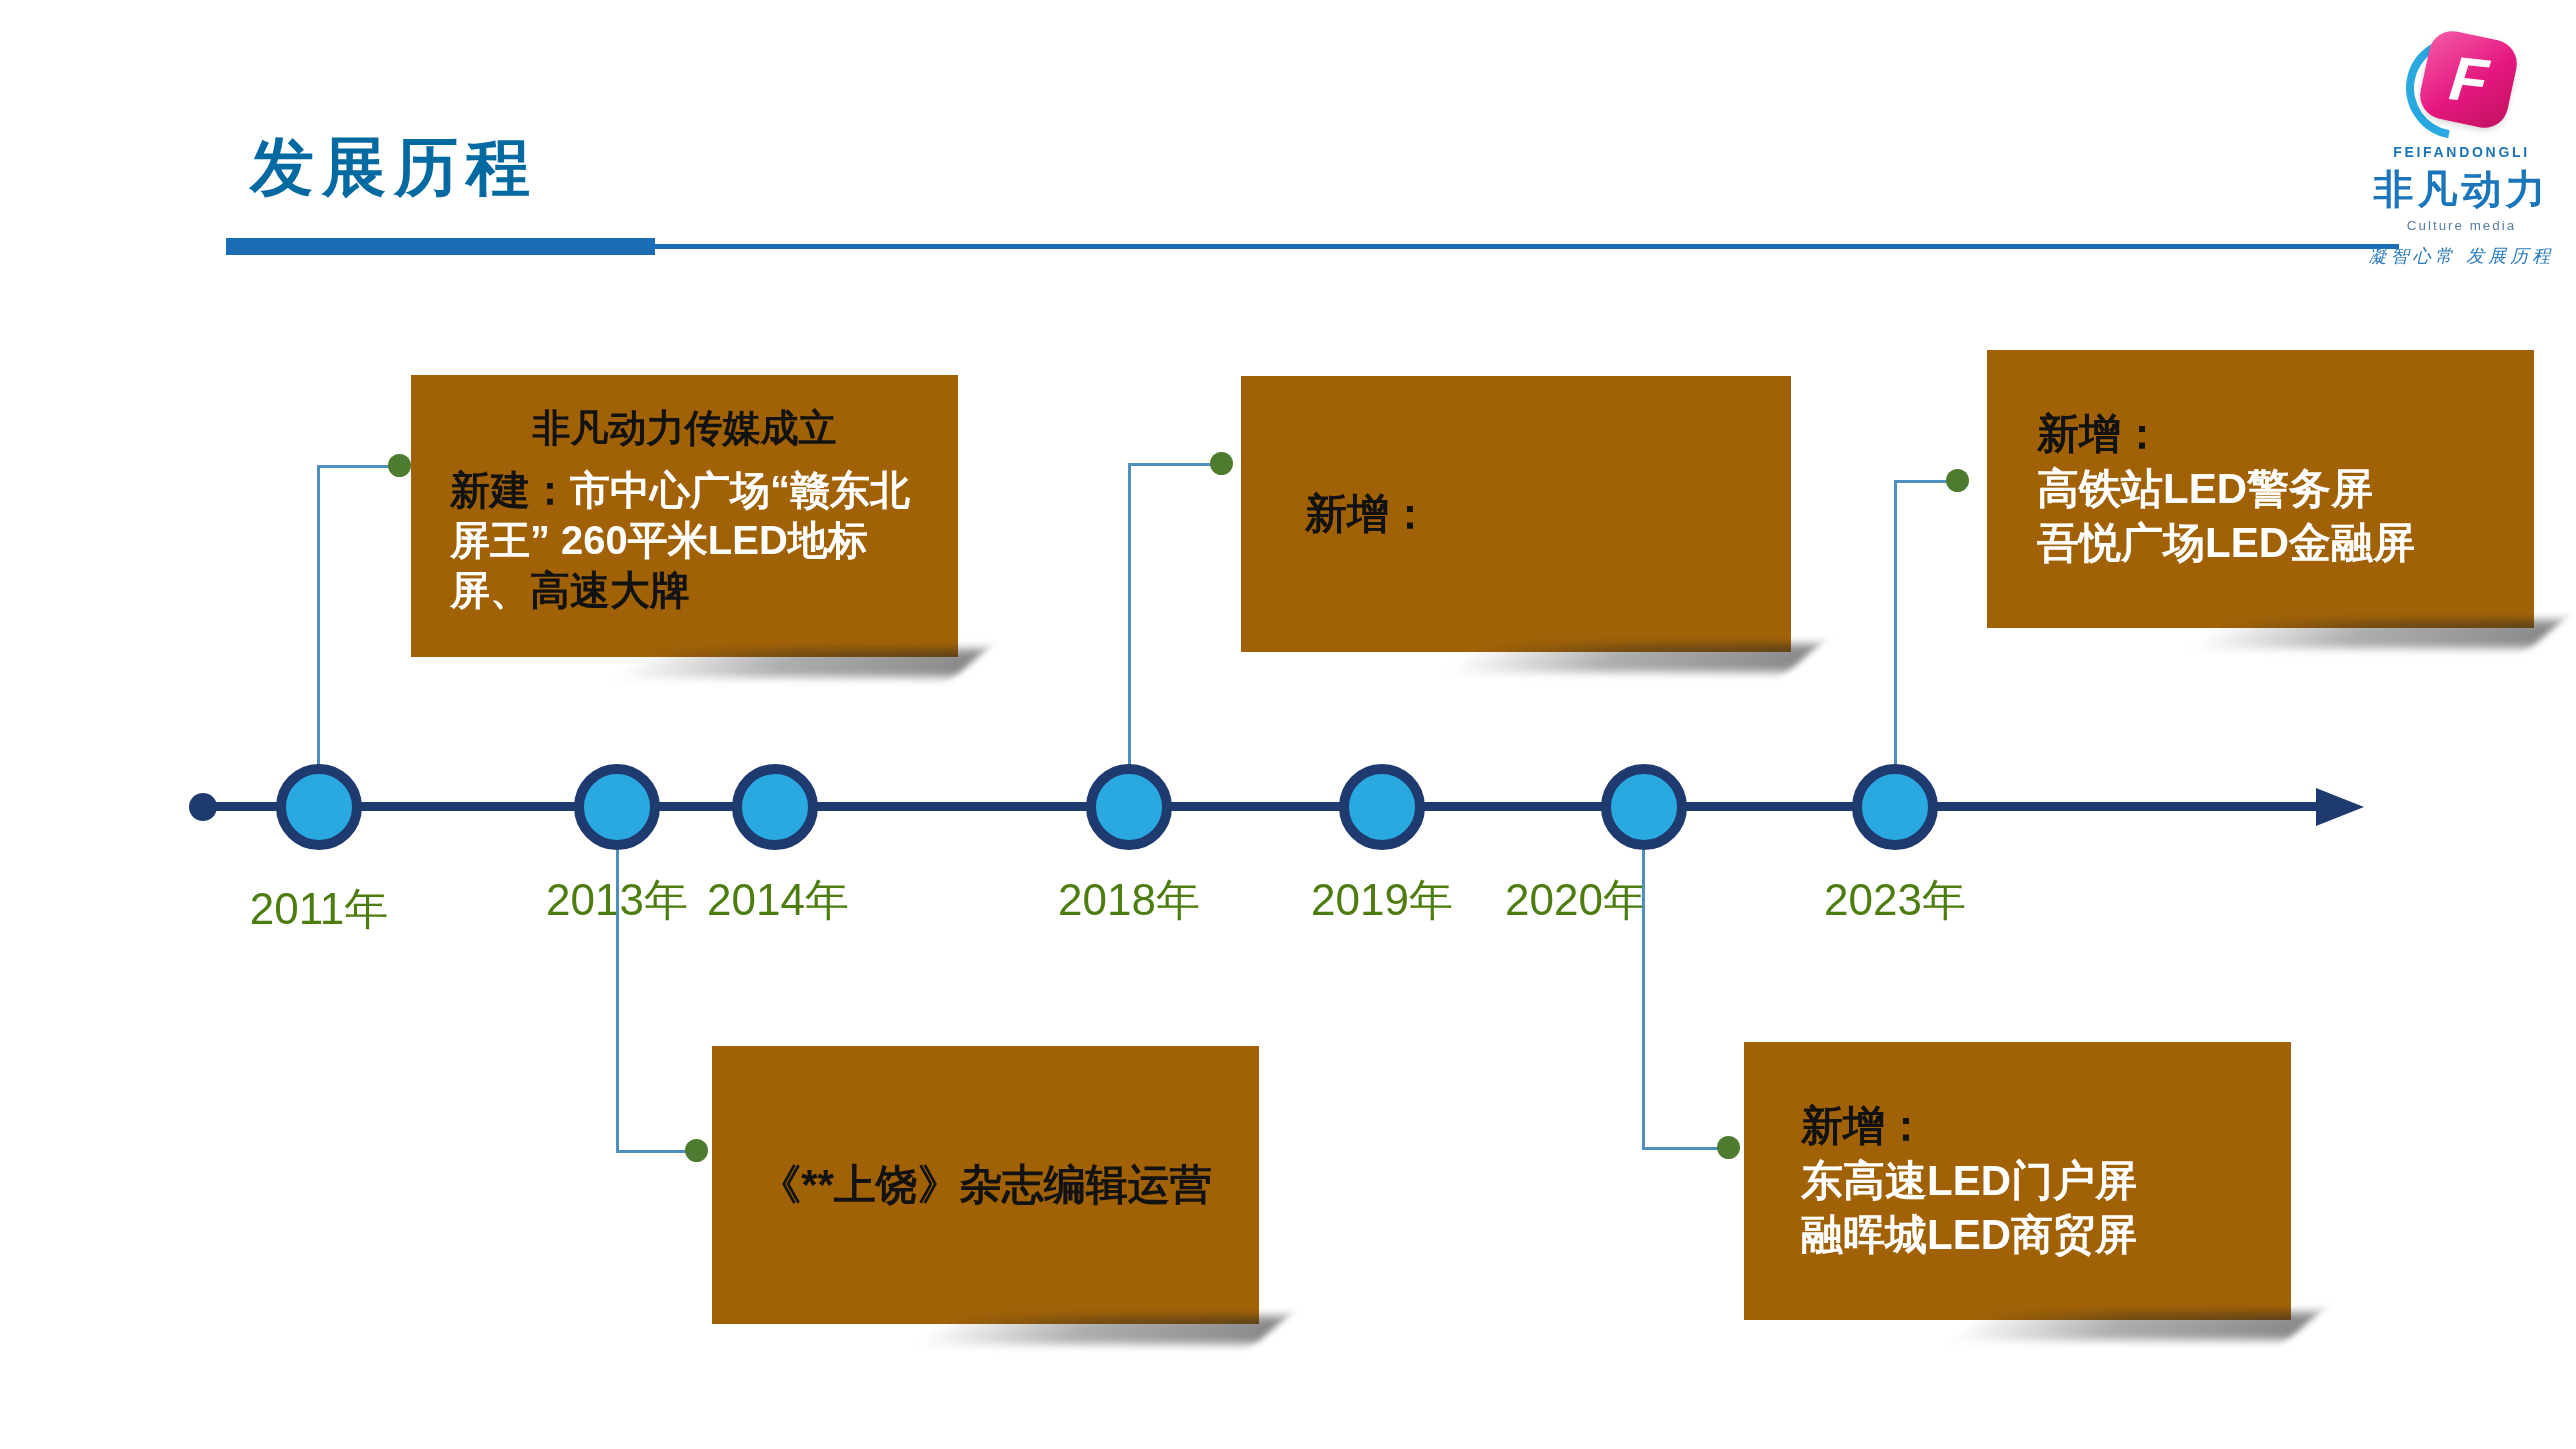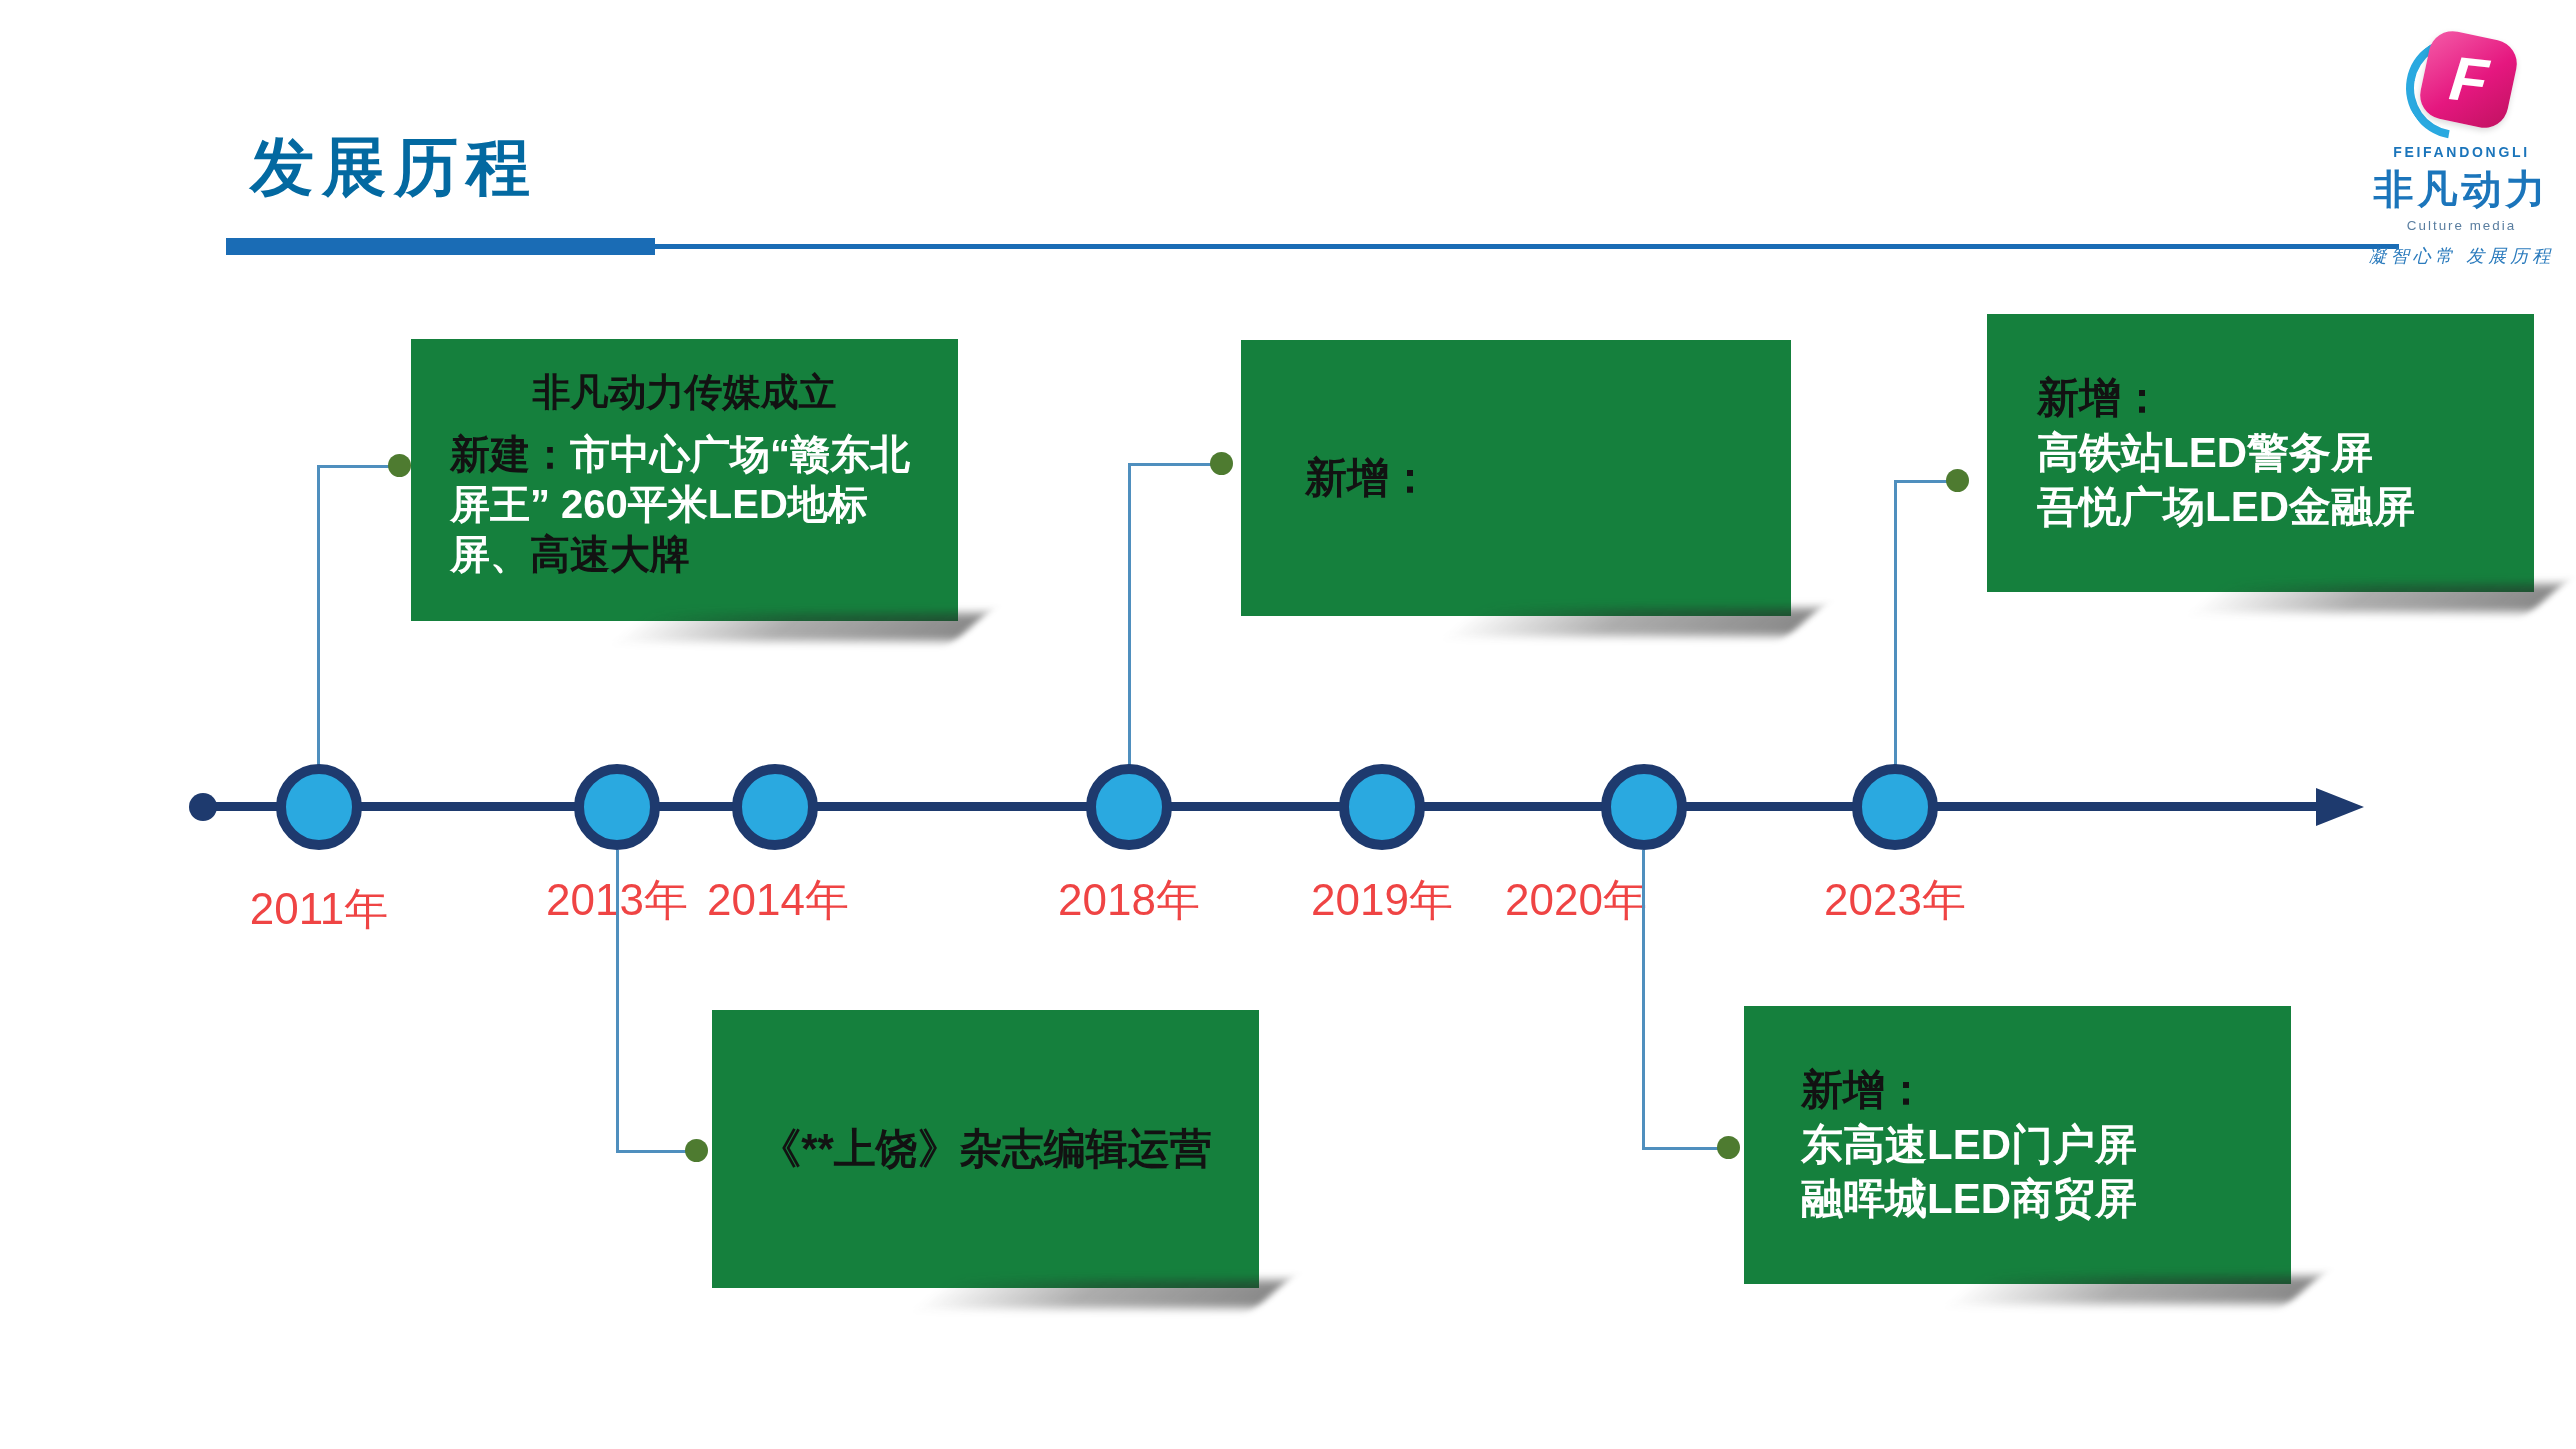--- a/index.html
+++ b/index.html
@@ -68,21 +68,21 @@
     box-sizing: border-box; border-radius: 50%;
     background: #2aa9e0; border: 10px solid #1e3a6e;
     z-index: 3;
   }
   .n1 { left: 276px; }  .n2 { left: 574px; }  .n3 { left: 732px; }
   .n4 { left: 1086px; } .n5 { left: 1339px; } .n6 { left: 1601px; }
   .n7 { left: 1852px; }
 
   .year {
     position: absolute; top: 871px; transform: translateX(-50%);
-    font-size: 44px; color: #ef4444; font-weight: 500; white-space: nowrap;
+    font-size: 44px; color: #4d7c0f; font-weight: 500; white-space: nowrap;
   }
   .y1 { left: 319px; top: 880px; } .y2 { left: 617px; } .y3 { left: 778px; }
   .y4 { left: 1129px; } .y5 { left: 1382px; } .y6 { left: 1576px; }
   .y7 { left: 1895px; }
 
   
   .conn { position: absolute; background: #4f8fbe; z-index: 1; }
   .dot  { position: absolute; width: 23px; height: 23px; border-radius: 50%; background: #4e7b30; z-index: 4; }
 
   .c2011-v { left: 317px;  top: 466px;  width: 3.4px;   height: 301px; }
@@ -99,21 +99,21 @@
 
   .c2020-v { left: 1642px; top: 850px; width: 3.4px;   height: 300px; }
   .c2020-h { left: 1642px; top: 1147px; width: 86px; height: 3.4px;  }
   .c2020-d { left: 1717px; top: 1136px; }
 
   .c2023-v { left: 1894px; top: 481px;  width: 3.4px;   height: 285px; }
   .c2023-h { left: 1894px; top: 480px;  width: 64px;  height: 3.4px;  }
   .c2023-d { left: 1946px; top: 469px; }
 
   
-  .callout { position: absolute; background: #15803d; z-index: 2; box-sizing: border-box; }
+  .callout { position: absolute; background: #a16207; z-index: 2; box-sizing: border-box; margin-top: 36px; }
   .callout::after {
     content: ""; position: absolute; right: -13.4px; bottom: -20px;
     width: 62%; height: 28px;
     background: linear-gradient(100deg, rgba(0,0,0,0) 0%, rgba(40,40,40,0.38) 45%, rgba(40,40,40,0.55) 100%);
     transform: skewX(-48deg);
     filter: blur(4.7px);
     z-index: -1;
   }
   .b2011 { left: 411px;  top: 339px;  width: 547px; height: 282px; padding: 28px 39px; }
   .b2013 { left: 712px; top: 1010px; width: 547px; height: 278px; display: flex; align-items: center; justify-content: center; }

